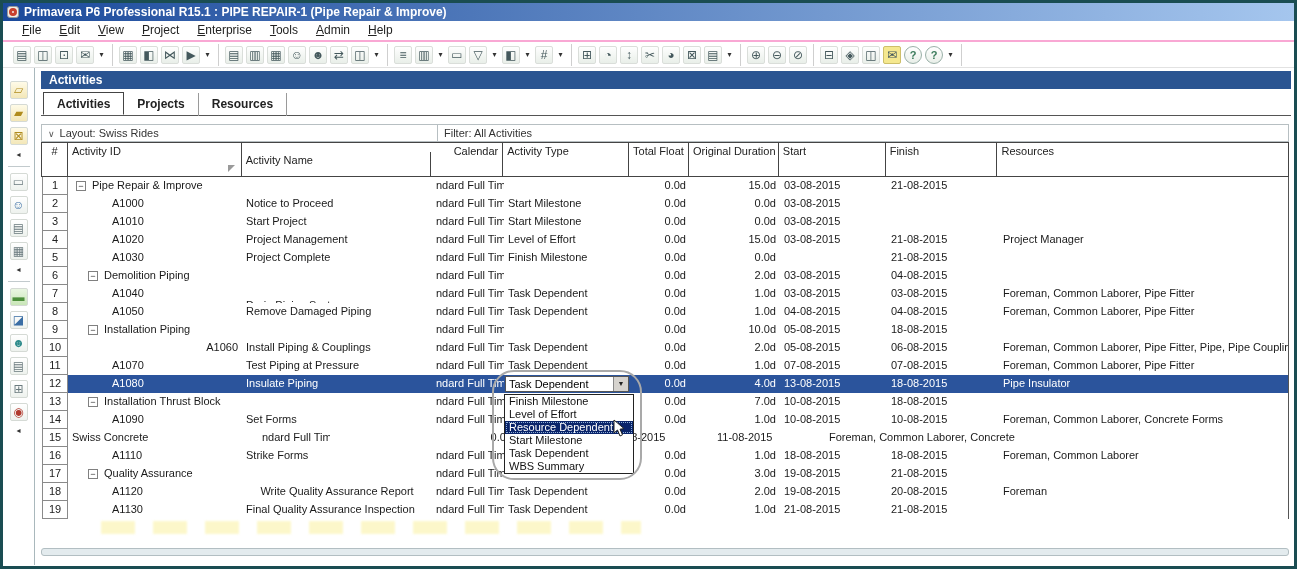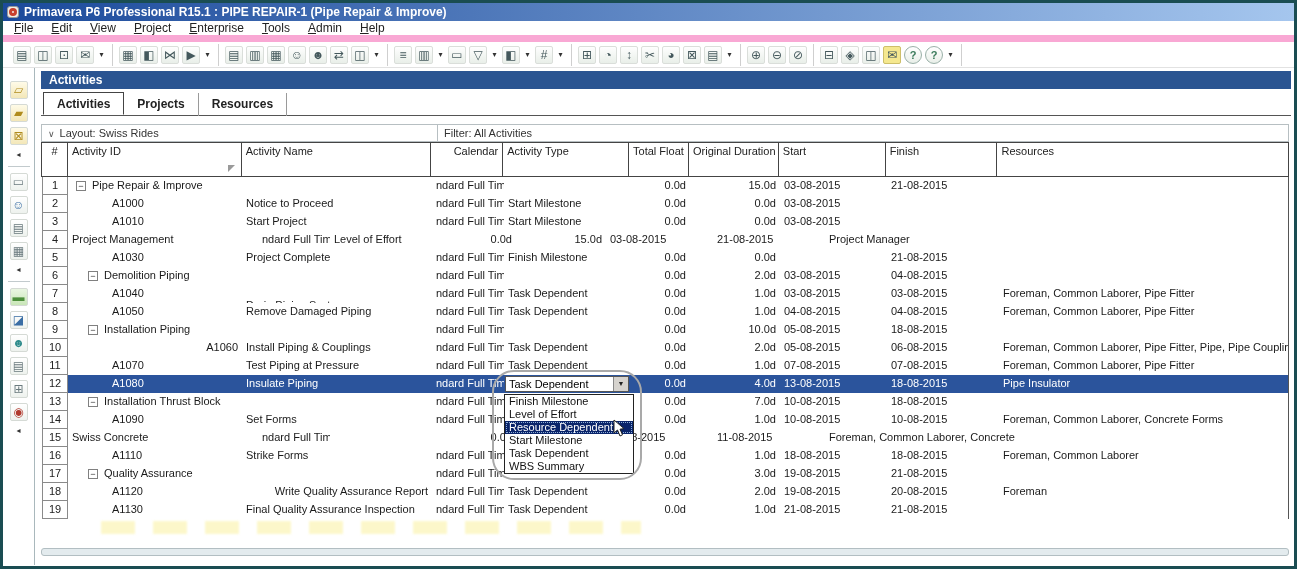--- a/index.html
+++ b/index.html
@@ -11,21 +11,21 @@
   html,body{margin:0;padding:0;background:#888;}
   .window{width:1297px;height:569px;border:3px solid var(--window-border);background:#fff;
     font-family:"Liberation Sans","DejaVu Sans",sans-serif;position:relative;overflow:hidden;}
   
   .titlebar{height:18px;background:linear-gradient(to right,var(--titlebar-left),var(--titlebar-right));
     display:flex;align-items:center;padding-left:4px;gap:5px;}
   .logo{width:12px;height:12px;border-radius:3px;background:#f0eee8;border:1px solid #999;position:relative;flex:0 0 auto;}
   .logo::after{content:"";position:absolute;inset:1px;border:3px solid #c8402e;border-radius:50%;}
   .title-text{color:#fff;font-size:12px;font-weight:bold;white-space:nowrap;}
   
-  .menubar{height:21px;display:flex;align-items:center;border-bottom:7px solid #f9a8d4;padding-left:2px;}
+  .menubar{height:21px;display:flex;border-bottom:2px solid #f9a8d4;padding-left:10px;}
   .menu-item{font-size:12px;color:#222;padding:0 9px;height:19px;line-height:19px;}
   .menu-item:first-letter{text-decoration:underline;}
   
   .toolbar{height:26px;display:flex;align-items:center;padding-left:4px;border-bottom:1px solid #e2e2e2;}
   .tgroup{display:flex;align-items:center;gap:3px;padding:0 6px;height:22px;border-right:1px solid #cfcfcf;}
   .ticon{width:18px;height:18px;line-height:17px;text-align:center;font-size:12px;color:#44585c;
     background:linear-gradient(#fefefe,#e9efe9);border:1px solid #dadeda;border-radius:2px;overflow:hidden;}
   .ticon.caret{width:9px;border:none;background:none;font-size:8px;color:#333;}
   .ticon.round{border-radius:50%;border:1px solid #9ab0a8;font-size:11px;font-weight:bold;color:#3a7a5a;}
   .ticon.yellow{background:var(--comment-yellow);border-color:#cdbf6a;}
@@ -198,21 +198,21 @@
       <div class="tabsrow" id="tabs"><span class="tab active">Activities</span><span class="tab">Projects</span><span class="tab">Resources</span></div>
 
       <div class="lbar">
         <div class="lcell layout"><span class="chev">∨</span><span>Layout: Swiss Rides</span></div>
         <div class="lcell filter"><span>Filter: All Activities</span></div>
       </div>
 
       <div class="grid-header" id="grid-header">
           <div class="hcell" style="width: 26px; text-align: center;">#</div>
           <div class="hcell" style="width: 174px; text-align: left;">Activity ID<span class="sortptr"></span></div>
-          <div class="hcell" style="width: 190px; text-align: left;">Activity Name</div>
+          <div class="hcell" style="width: 190px; text-align: left; margin-top: 9px;">Activity Name</div>
           <div class="hcell" style="width: 72px; text-align: right;">Calendar</div>
           <div class="hcell" style="width: 126px; text-align: left;">Activity Type</div>
           <div class="hcell" style="width: 60px; text-align: left;">Total Float</div>
           <div class="hcell" style="width: 90px; text-align: left;">Original Duration</div>
           <div class="hcell" style="width: 107px; text-align: left;">Start</div>
           <div class="hcell" style="width: 112px; text-align: left;">Finish</div>
           <div class="hcell" style="width: 291px; text-align: left; flex: 1 1 auto;">Resources</div>
         </div>
 
       <div class="grid-body" id="grid-body">
@@ -259,20 +259,21 @@
             <div class="cell c-cal" style="width: 72px; text-align: right;">ndard Full Time</div>
             <div class="cell c-type" style="width: 126px; text-align: left;">Start Milestone</div>
             <div class="cell c-tf" style="width: 60px; text-align: right;">0.0d</div>
             <div class="cell c-od" style="width: 90px; text-align: right;">0.0d</div>
             <div class="cell c-start" style="width: 107px; text-align: left;">03-08-2015</div>
             <div class="cell c-finish" style="width: 112px; text-align: left;"></div>
             <div class="cell c-res" style="width: 291px; text-align: left;"></div>
           </div>
           <div class="row">
             <div class="cell c-n" style="width: 26px; text-align: center;">4</div>
+            <div class="cell c-id" style="width: 174px; text-align: left; padding-left: 44px;">A1020</div>
             <div class="cell c-name" style="width: 190px; text-align: left;">Project Management</div>
             <div class="cell c-cal" style="width: 72px; text-align: right;">ndard Full Time</div>
             <div class="cell c-type" style="width: 126px; text-align: left;">Level of Effort</div>
             <div class="cell c-tf" style="width: 60px; text-align: right;">0.0d</div>
             <div class="cell c-od" style="width: 90px; text-align: right;">15.0d</div>
             <div class="cell c-start" style="width: 107px; text-align: left;">03-08-2015</div>
             <div class="cell c-finish" style="width: 112px; text-align: left;">21-08-2015</div>
             <div class="cell c-res" style="width: 291px; text-align: left;">Project Manager</div>
           </div>
           <div class="row">
@@ -431,21 +432,21 @@
             <div class="cell c-type" style="width: 126px; text-align: left;"></div>
             <div class="cell c-tf" style="width: 60px; text-align: right;">0.0d</div>
             <div class="cell c-od" style="width: 90px; text-align: right;">3.0d</div>
             <div class="cell c-start" style="width: 107px; text-align: left;">19-08-2015</div>
             <div class="cell c-finish" style="width: 112px; text-align: left;">21-08-2015</div>
             <div class="cell c-res" style="width: 291px; text-align: left;"></div>
           </div>
           <div class="row">
             <div class="cell c-n" style="width: 26px; text-align: center;">18</div>
             <div class="cell c-id" style="width: 174px; text-align: left; padding-left: 44px;">A1120</div>
-            <div class="cell c-name" style="width: 190px; text-align: right;">Write Quality Assurance Report</div>
+            <div class="cell c-name" style="width: 190px; text-align: center;">Write Quality Assurance Report</div>
             <div class="cell c-cal" style="width: 72px; text-align: right;">ndard Full Time</div>
             <div class="cell c-type" style="width: 126px; text-align: left;">Task Dependent</div>
             <div class="cell c-tf" style="width: 60px; text-align: right;">0.0d</div>
             <div class="cell c-od" style="width: 90px; text-align: right;">2.0d</div>
             <div class="cell c-start" style="width: 107px; text-align: left;">19-08-2015</div>
             <div class="cell c-finish" style="width: 112px; text-align: left;">20-08-2015</div>
             <div class="cell c-res" style="width: 291px; text-align: left;">Foreman</div>
           </div>
           <div class="row">
             <div class="cell c-n" style="width: 26px; text-align: center;">19</div>

